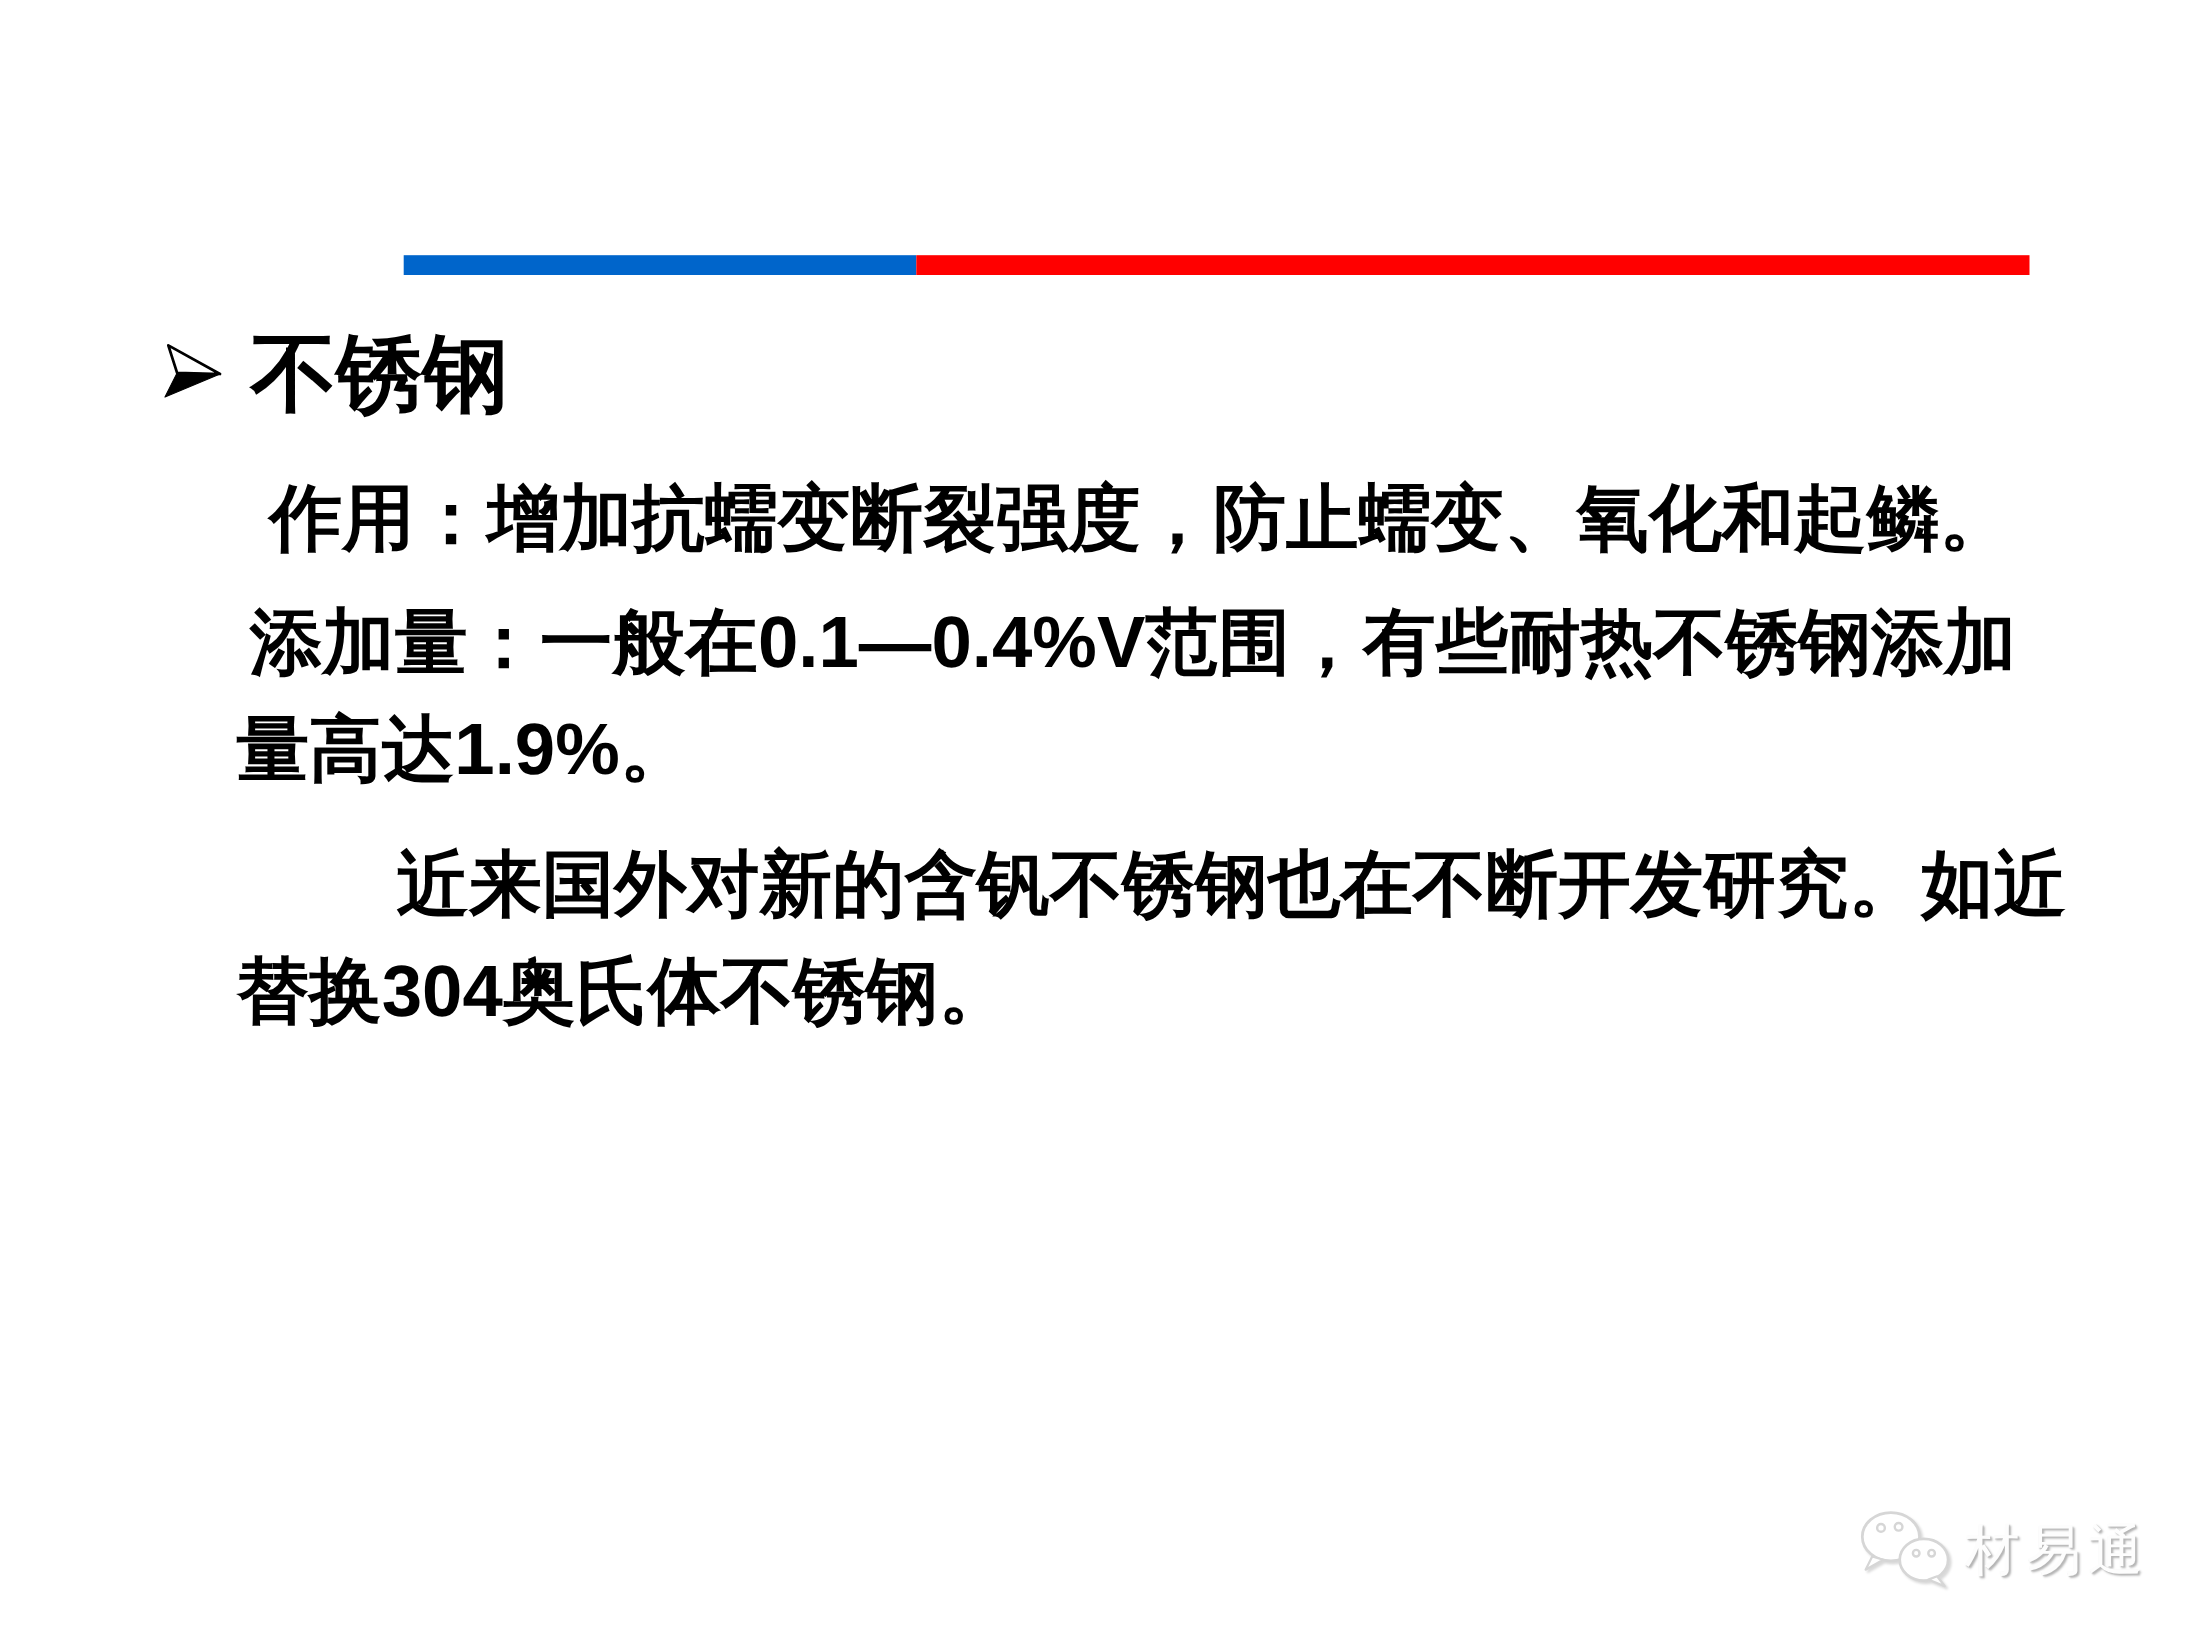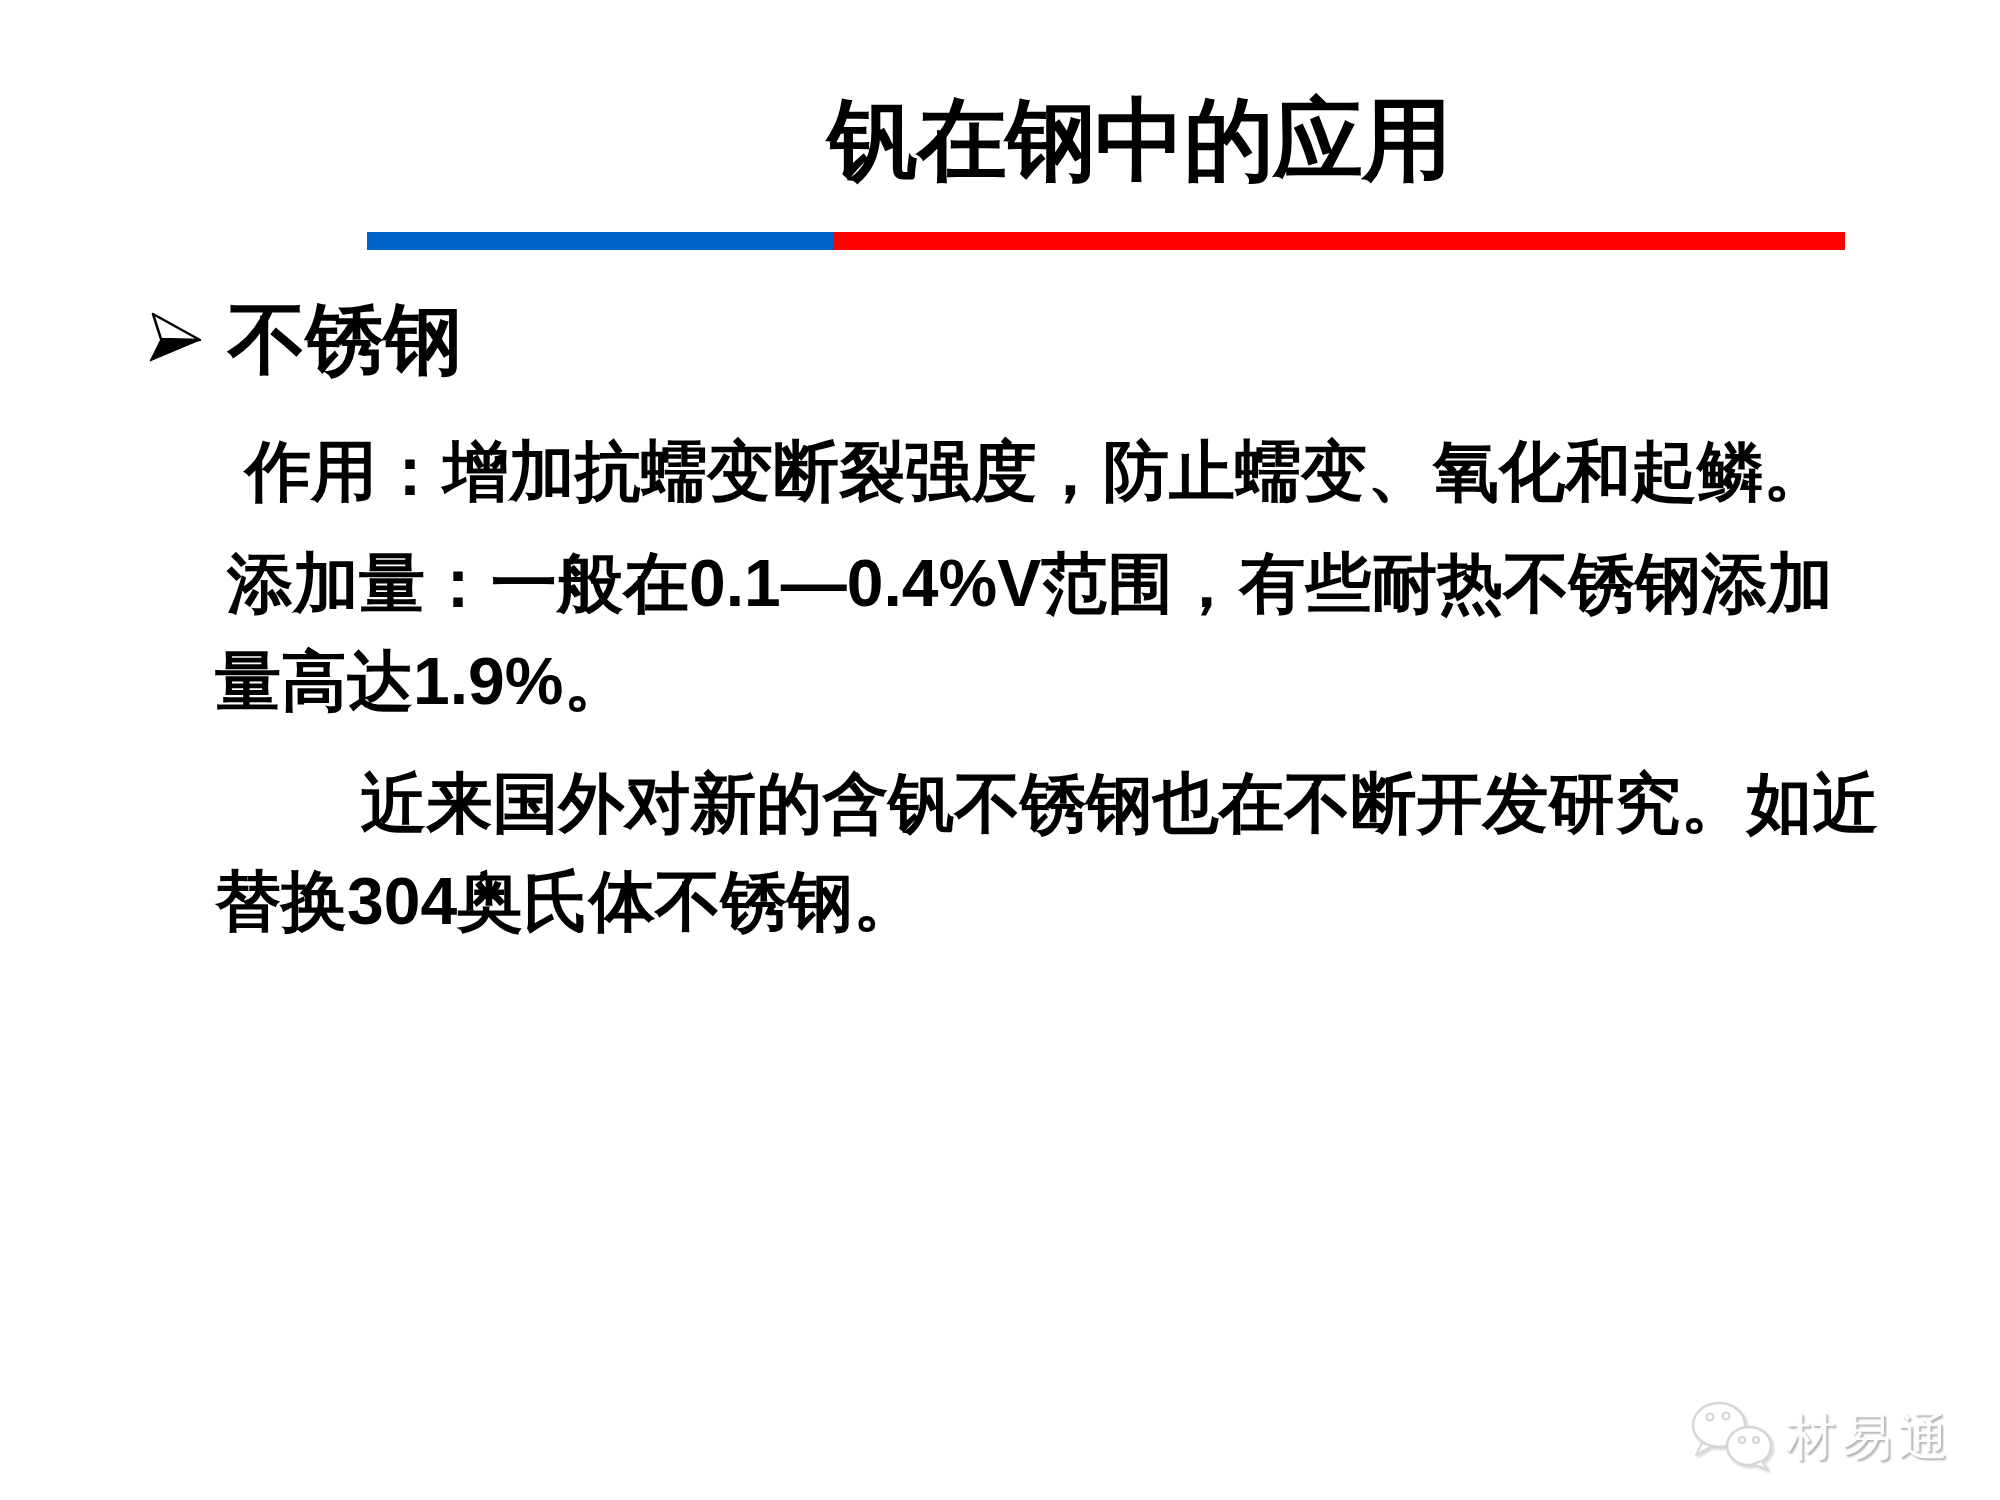--- a/index.html
+++ b/index.html
@@ -81,21 +81,21 @@
   .para-1 { margin-bottom: 14px; }
   .para-1 .l0 { padding-left: 30px; }
   .para-2 { margin-bottom: 24px; }
   .para-2 .l0 { padding-left: 12px; }
   .para-3 .l0 { padding-left: 89px; text-align: center; }
 
   
   .watermark {
     position: absolute;
     left: 1688px;
-    top: 1400px;
+    top: 1372px;
     display: flex;
     align-items: center;
     justify-content: flex-end;
   }
   .wechat-icon {
     width: 92px;
     height: 74px;
     filter: drop-shadow(2px 2px 1px rgba(0,0,0,0.15));
     flex: 0 0 auto;
   }
@@ -107,21 +107,20 @@
     text-shadow: 2px 2px 2px #b5b5b5, 1px 1px 1px #c9c9c9;
     white-space: nowrap;
     font-family: "Liberation Sans", serif;
   }
 </style>
 </head>
 <body>
 
 <div class="slide">
 
-  <div class="title">钒在钢中的应用</div>
 
   <div class="divider">
     <div class="seg-blue" style="background-color: rgb(0, 101, 203);"></div>
     <div class="seg-red" style="background-color: rgb(255, 0, 0);"></div>
   </div>
 
   <div class="heading-row">
     <svg class="bullet-icon" viewBox="0 0 58 54" aria-hidden="true">
       <polygon points="5,4 52,30 13,29" fill="#ffffff" stroke="#000000" stroke-width="2.5" stroke-linejoin="round"></polygon>
       <polygon points="13,29 52,30 2,51" fill="#000000" stroke="#000000" stroke-width="1" stroke-linejoin="round"></polygon>

